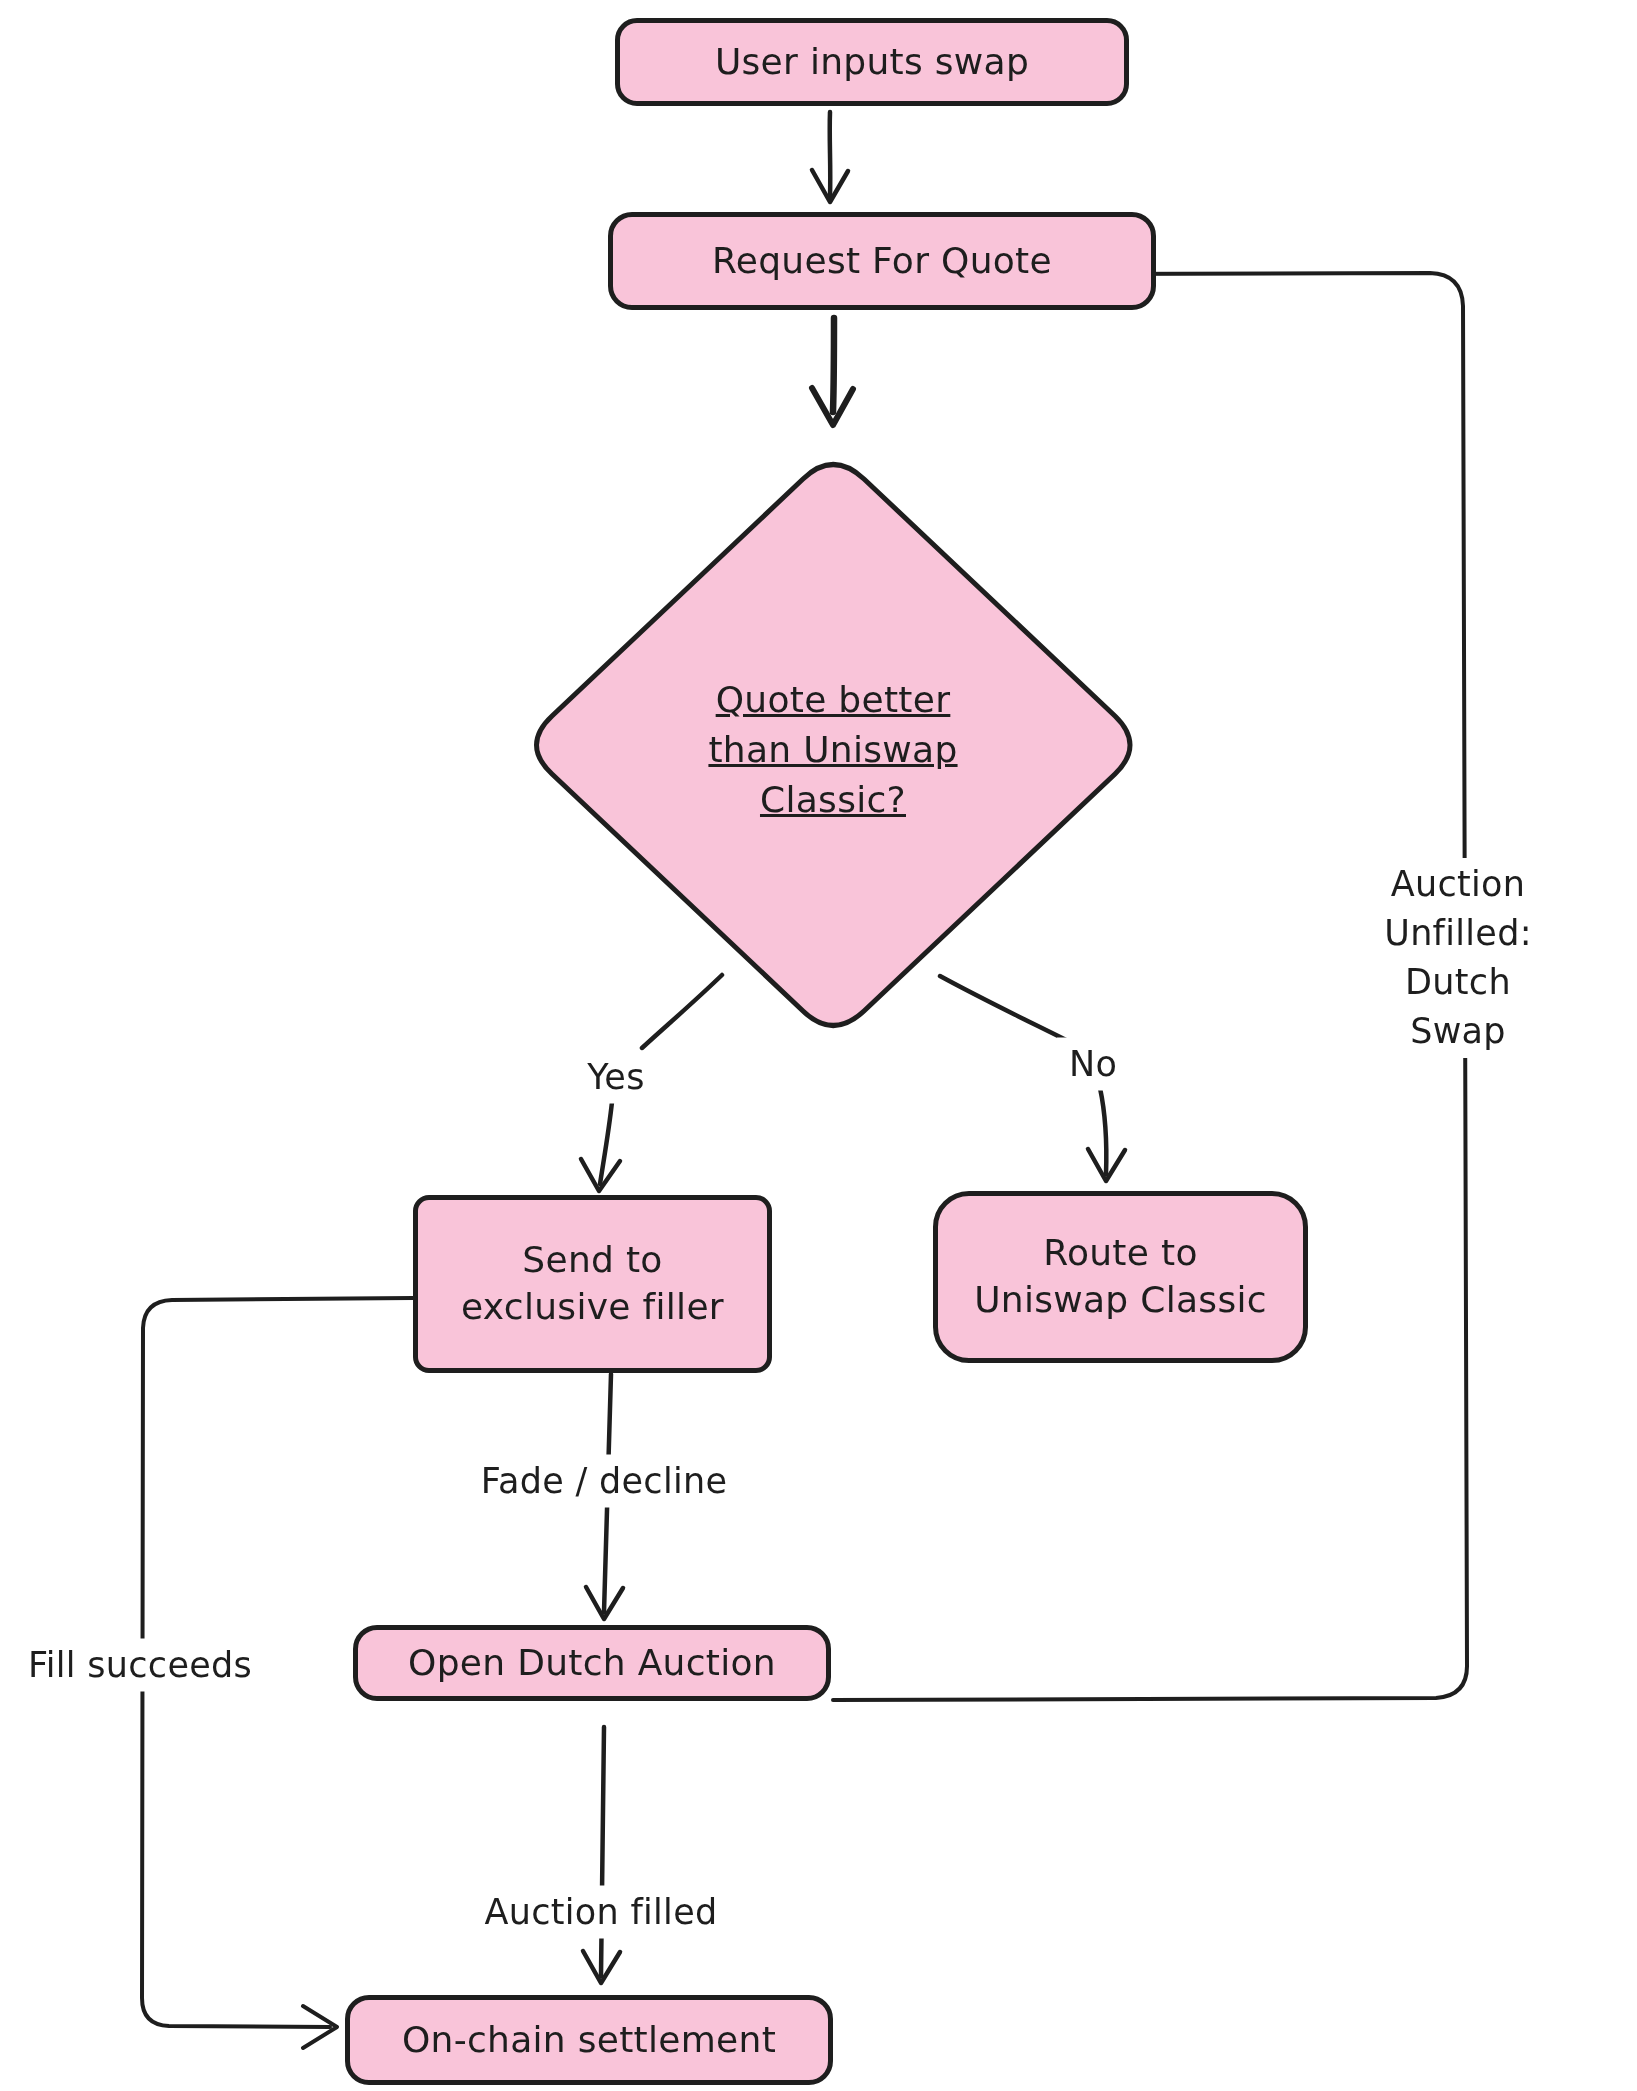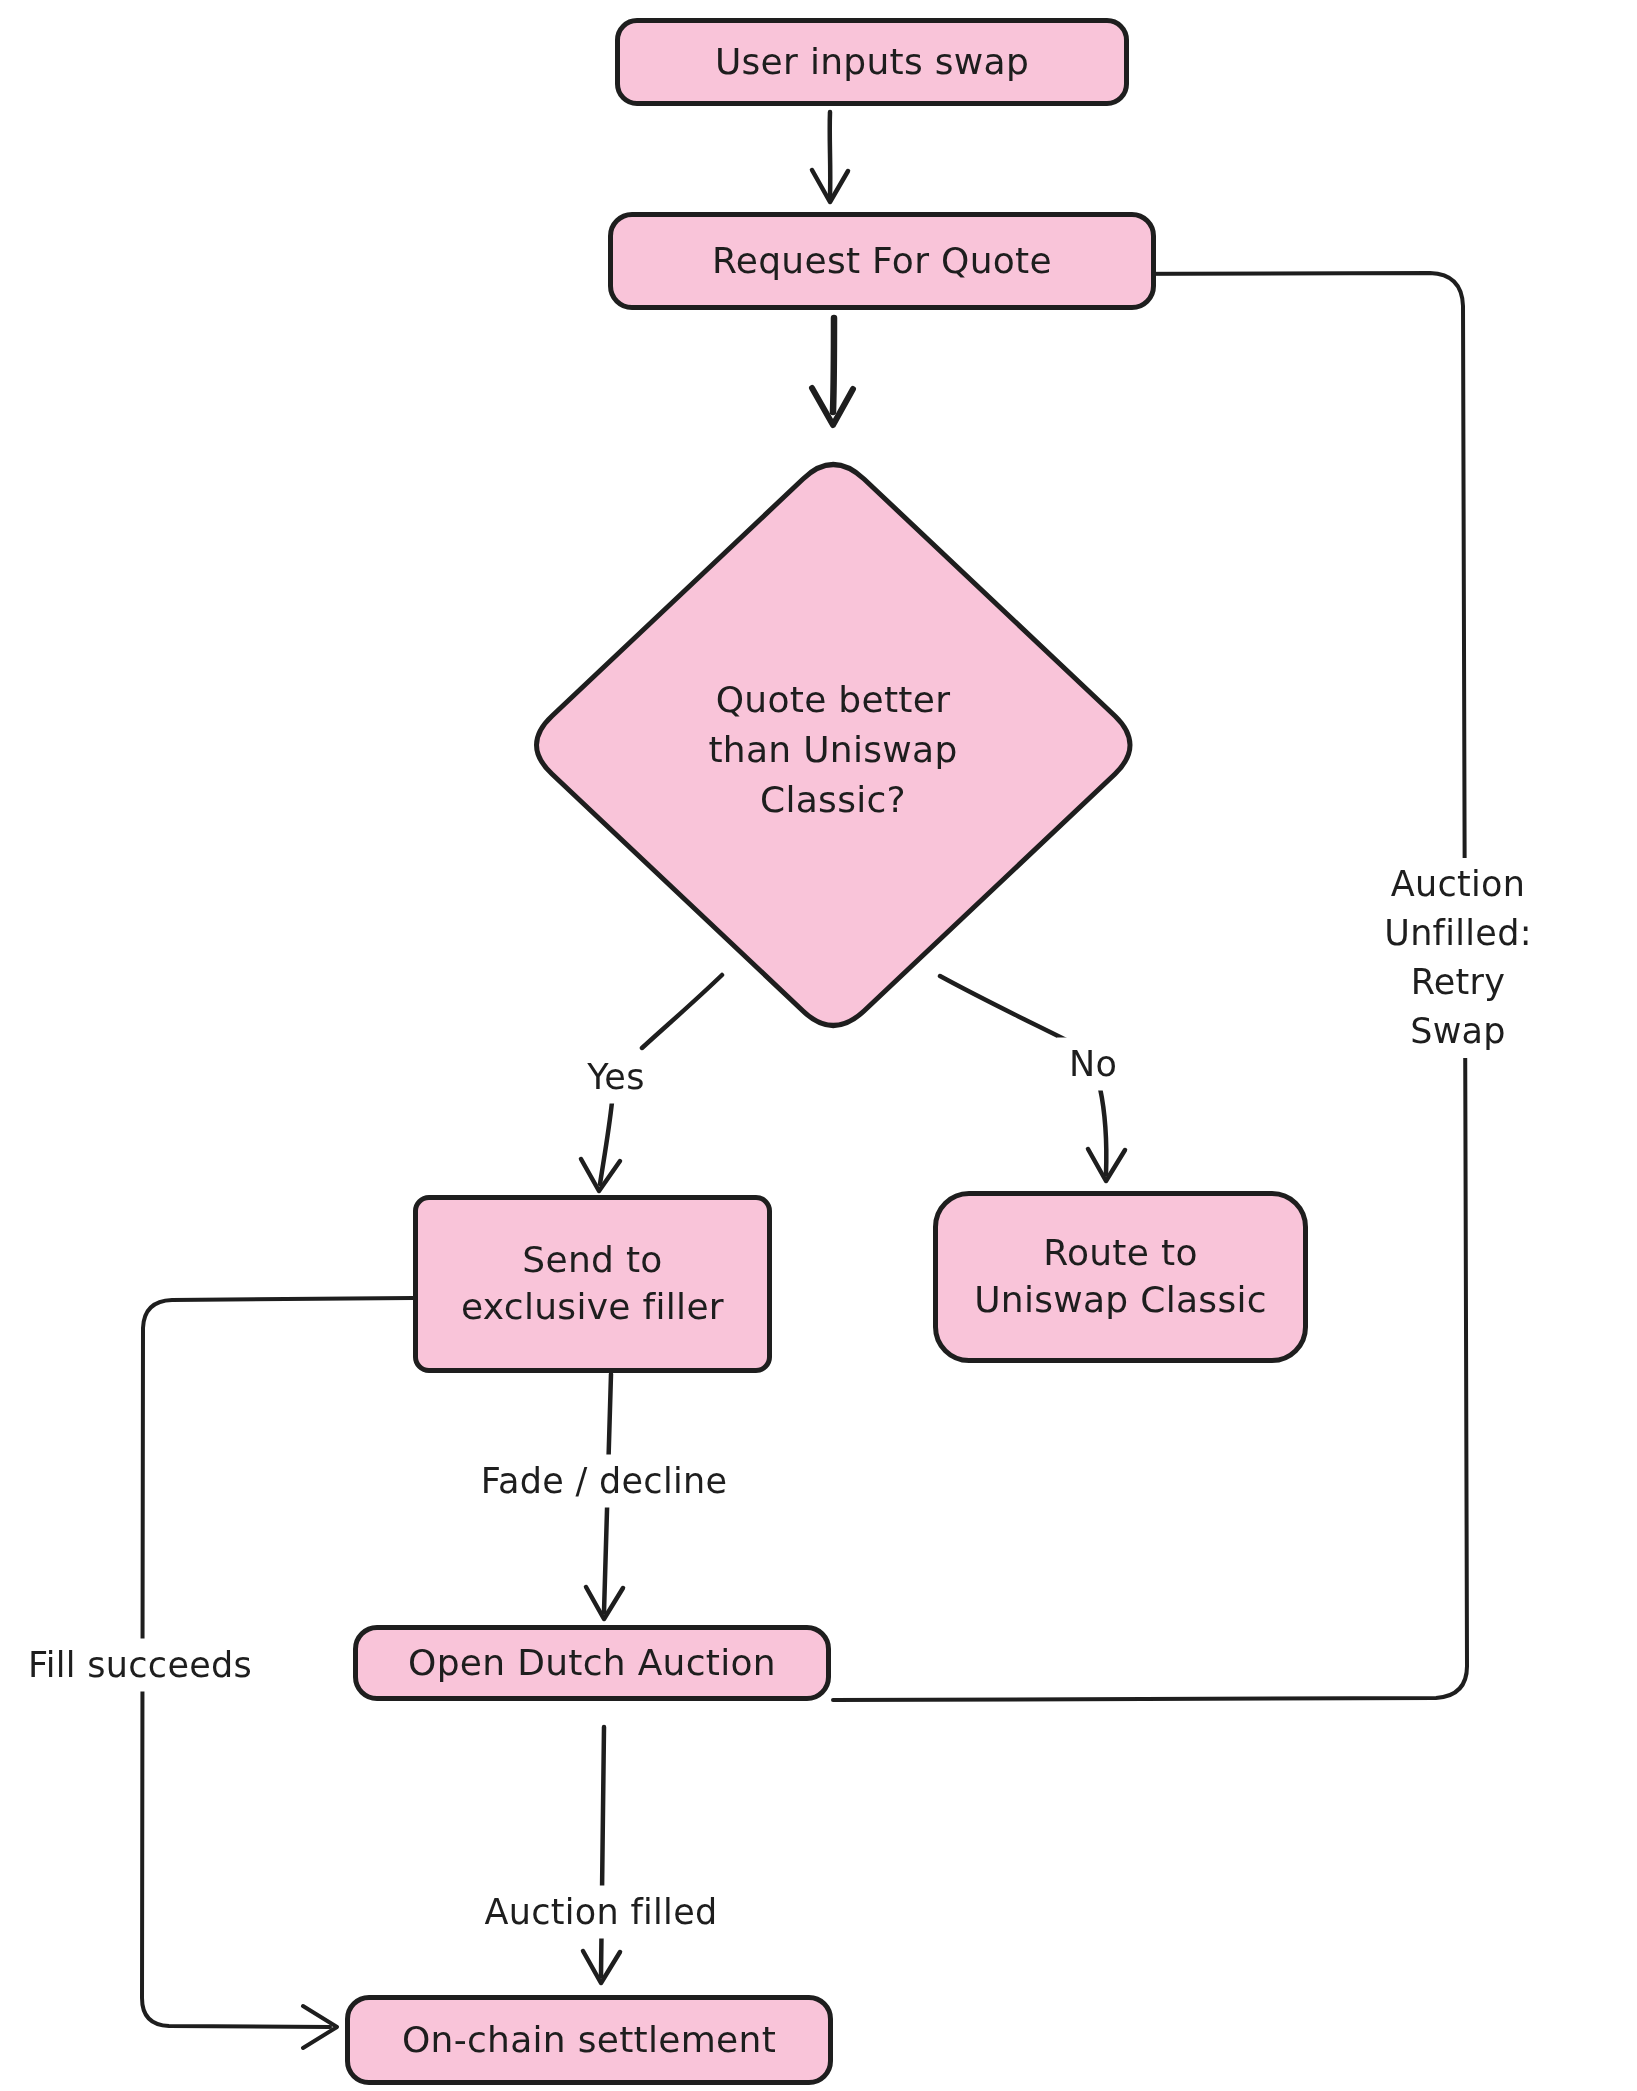--- a/index.html
+++ b/index.html
@@ -25,21 +25,21 @@
     background: var(--node-fill);
     border: 5px solid var(--stroke);
     display: flex; align-items: center; justify-content: center;
     text-align: center; font-size: 36px; line-height: 1.3;
     white-space: pre-line; letter-spacing: 0.3px;
   }
   .diamond-label {
     position: absolute; z-index: 2;
     display: flex; align-items: center; justify-content: center;
     text-align: center; font-size: 36px; line-height: 1.38;
-    white-space: pre-line; letter-spacing: 0.3px;
+    white-space: pre-line; letter-spacing: 0.3px; text-decoration: underline;
   }
   .edge-label {
     position: absolute; z-index: 3;
     transform: translate(-50%, -50%);
     background: var(--background);
     padding: 2px 12px;
     font-size: 35px; text-align: center; line-height: 1.4;
     white-space: pre-line; letter-spacing: 0.3px;
   }
   #n-user  { left: 615px; top: 18px;   width: 514px; height: 88px;  border-radius: 22px; }
@@ -114,14 +114,14 @@
 
   <div class="edge-label" id="l-no">No</div>
 
   <div class="edge-label" id="l-fade">Fade / decline</div>
 
   <div class="edge-label" id="l-filled">Auction filled</div>
 
   <div class="edge-label" id="l-succeeds">Fill succeeds</div>
 
   <div class="edge-label" id="l-unfilled">Auction Unfilled:
-Retry Swap</div>
+Dutch Swap</div>
 </div>
 
 </body></html>

